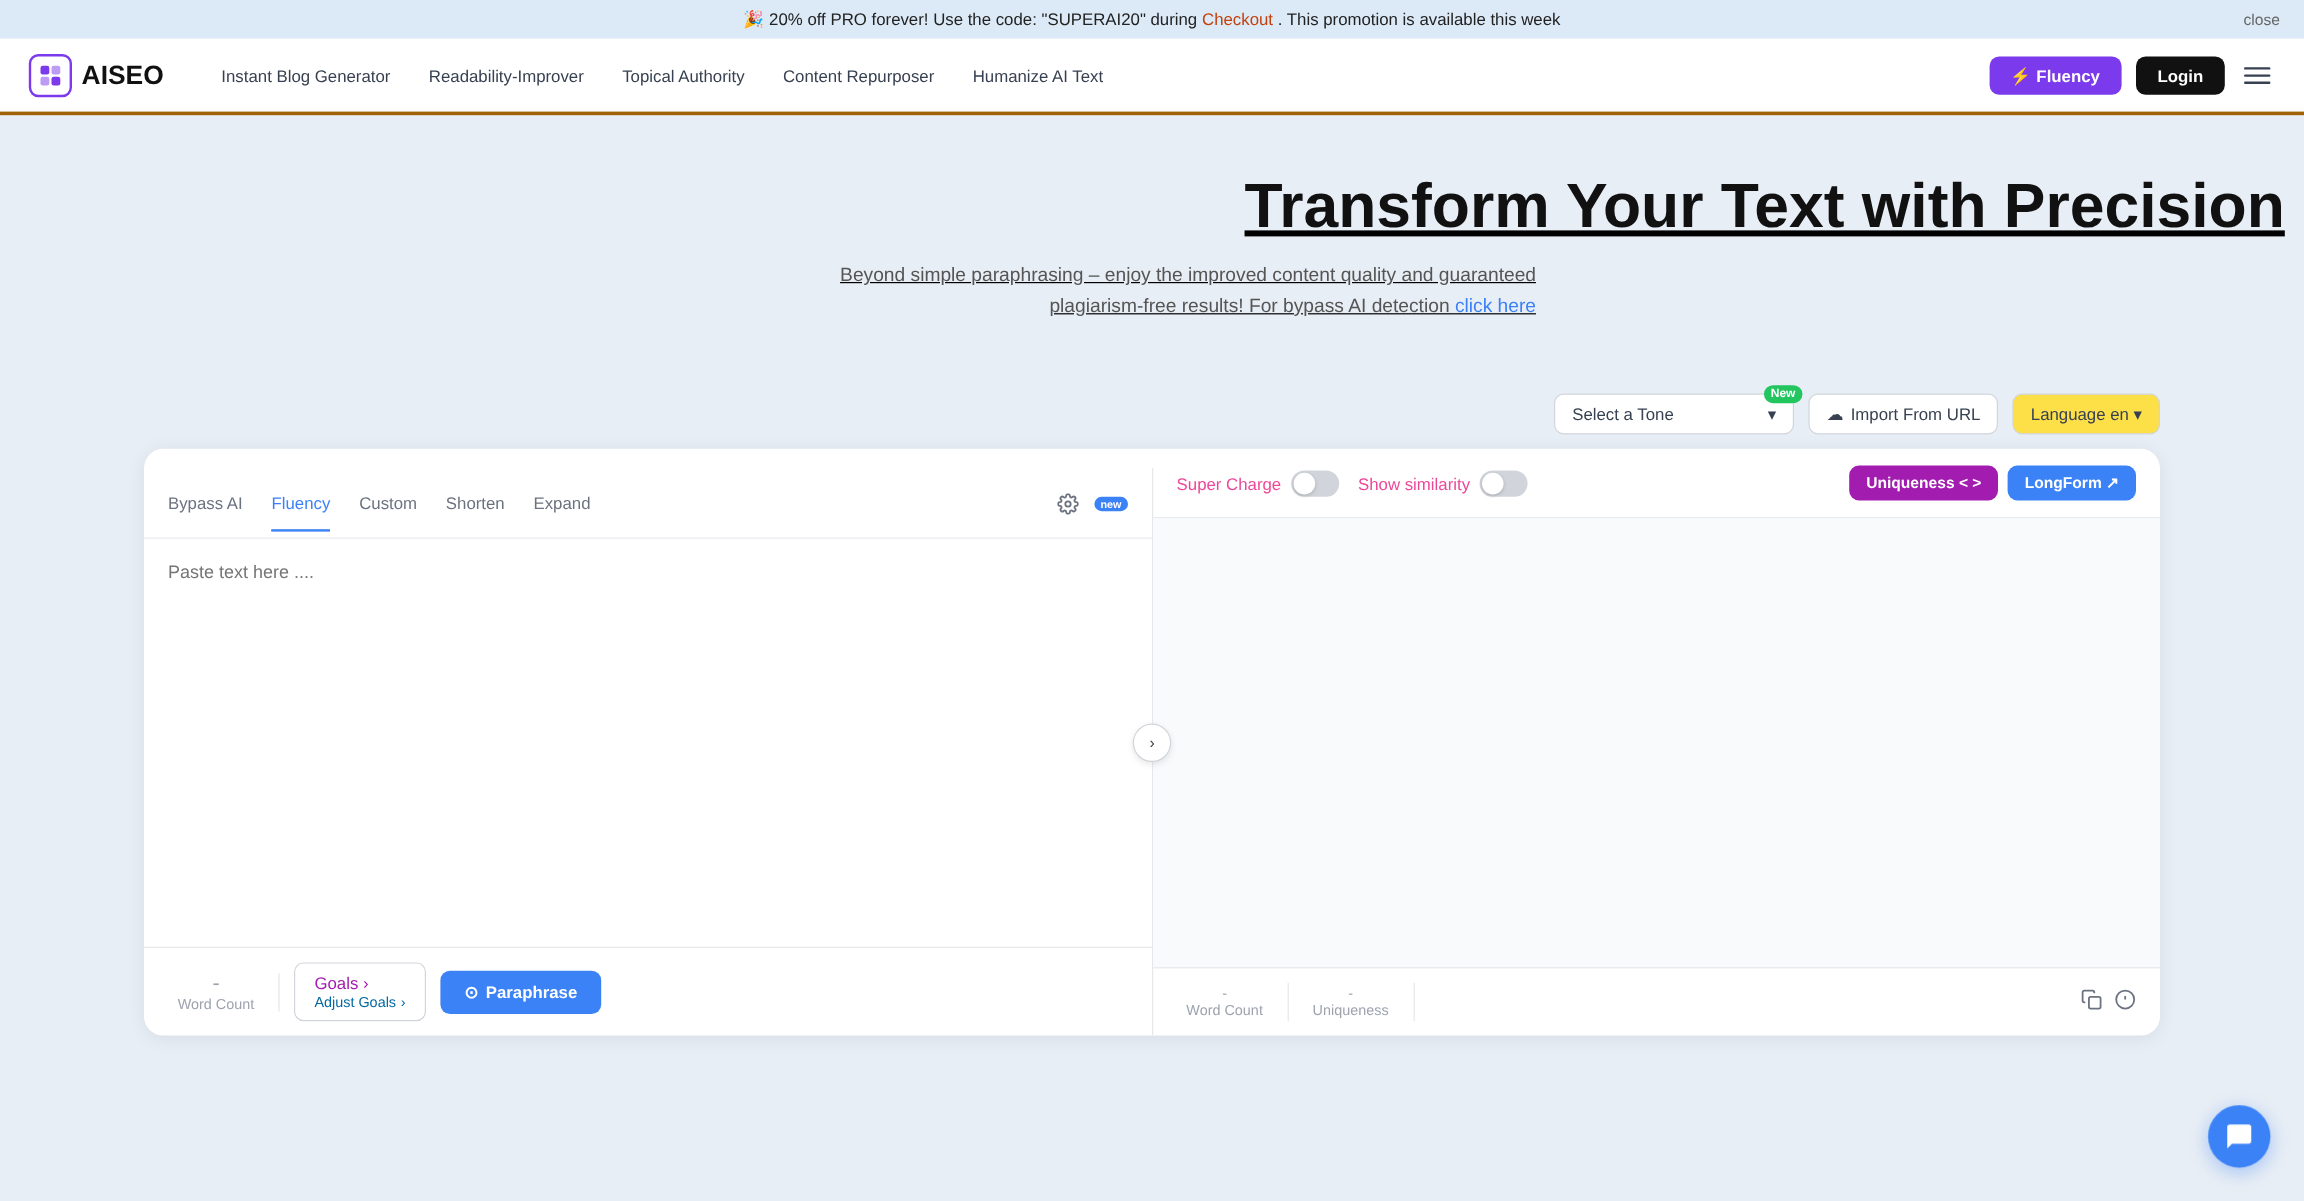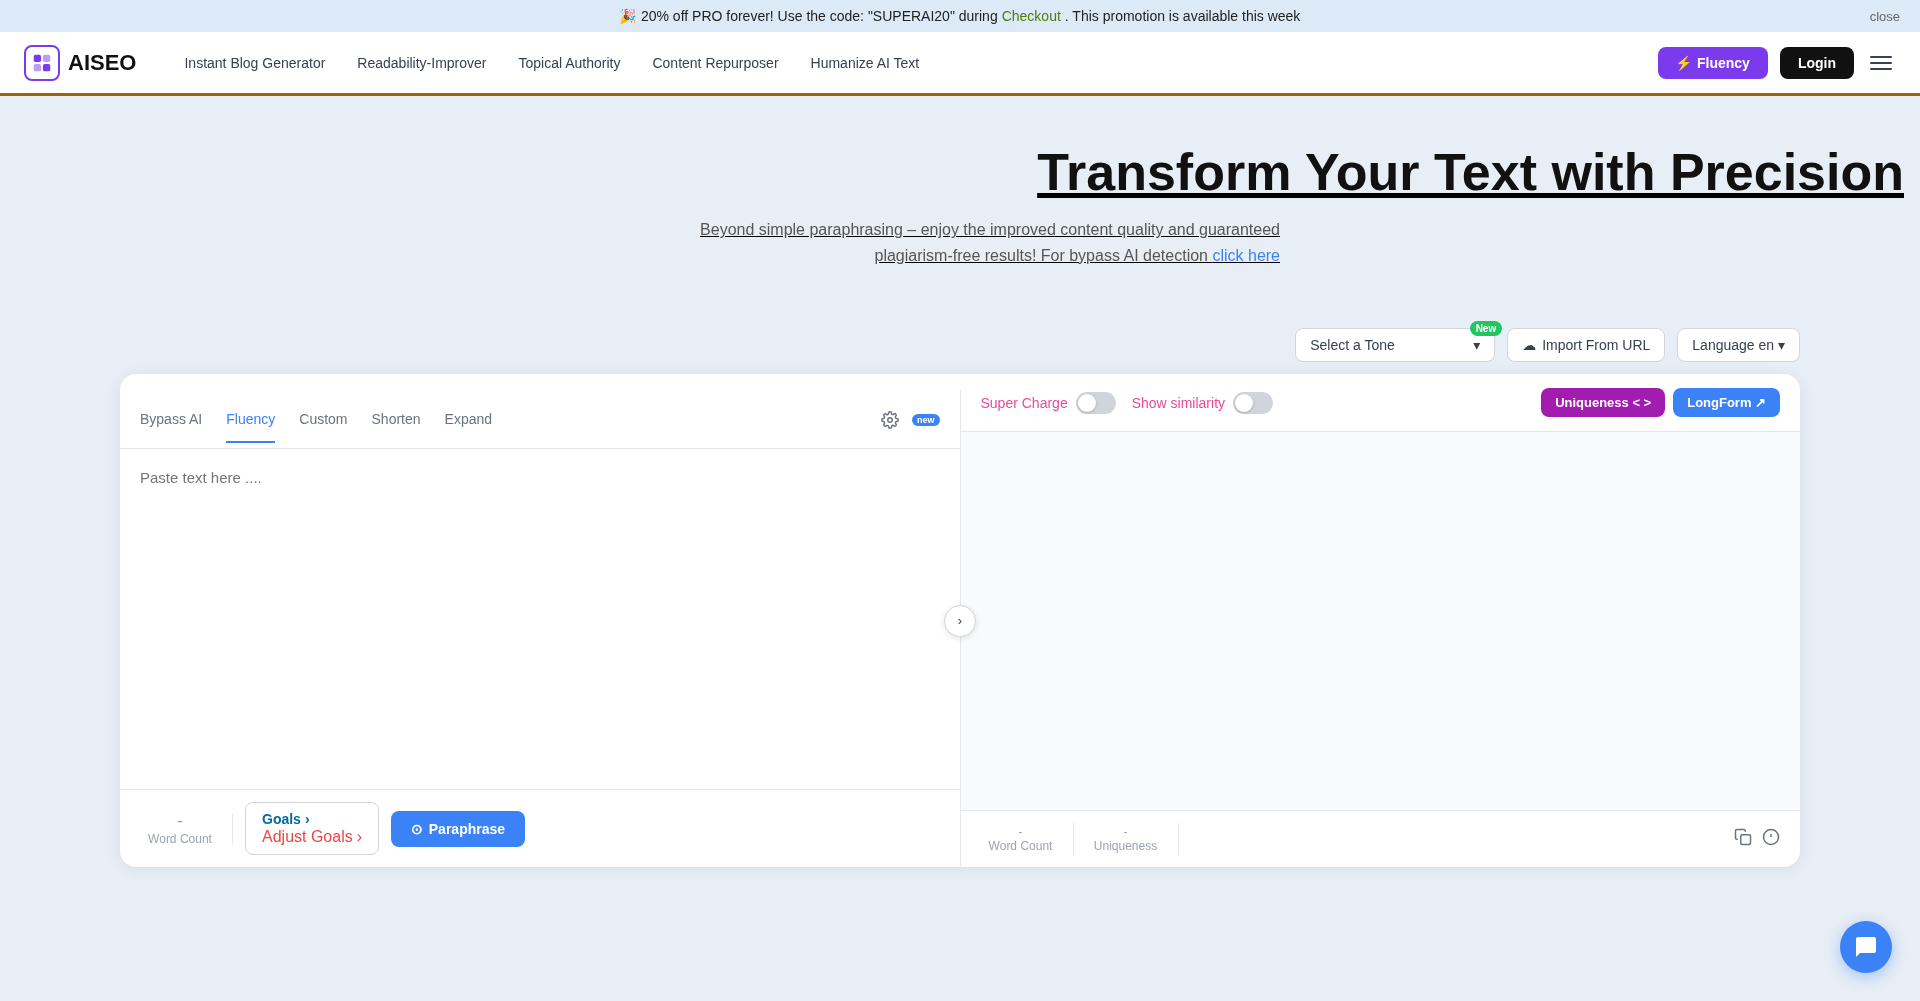--- a/index.html
+++ b/index.html
@@ -11,21 +11,21 @@
       text-align: center;
       padding: 8px 16px;
       font-size: 14px;
       color: #222;
       display: flex;
       align-items: center;
       justify-content: center;
       gap: 4px;
       position: relative;
     }
-    .top-banner a { color: #4d7c0f; text-decoration: none; }
+    .top-banner a { color: #c2410c; text-decoration: none; }
     .close-btn {
       position: absolute;
       right: 20px;
       cursor: pointer;
       color: #666;
       font-size: 13px;
     }
 
     
     .header {
@@ -171,21 +171,21 @@
       border-radius: 8px;
       padding: 8px 14px;
       font-size: 14px;
       color: #374151;
       cursor: pointer;
       display: flex;
       align-items: center;
       gap: 6px;
     }
     .language-btn {
-      background: #ffffff;
+      background: #fde047;
       border: 1px solid #d1d5db;
       border-radius: 8px;
       padding: 8px 14px;
       font-size: 14px;
       color: #374151;
       cursor: pointer;
     }
 
     
     .editor-container {
@@ -285,22 +285,22 @@
       background: #fff;
       border: 1px solid #d1d5db;
       border-radius: 8px;
       padding: 8px 16px;
       font-size: 14px;
       cursor: pointer;
       display: flex;
       flex-direction: column;
       gap: 1px;
     }
-    .goals-btn-top { font-weight: 700; color: #0369a1; display: flex; align-items: flex-end; gap: 4px; }
-    .goals-btn-sub { font-size: 16px; color: #ef4444; display: flex; align-items: center; gap: 4px; }
+    .goals-btn-top { font-weight: 400; color: #a21caf; display: flex; align-items: flex-end; gap: 4px; }
+    .goals-btn-sub { font-size: 12px; color: #0369a1; display: flex; align-items: center; gap: 4px; }
     .btn-paraphrase {
       background: #3b82f6;
       color: #fff;
       border: none;
       border-radius: 8px;
       padding: 10px 20px;
       font-size: 14px;
       font-weight: 600;
       cursor: pointer;
       display: flex;

